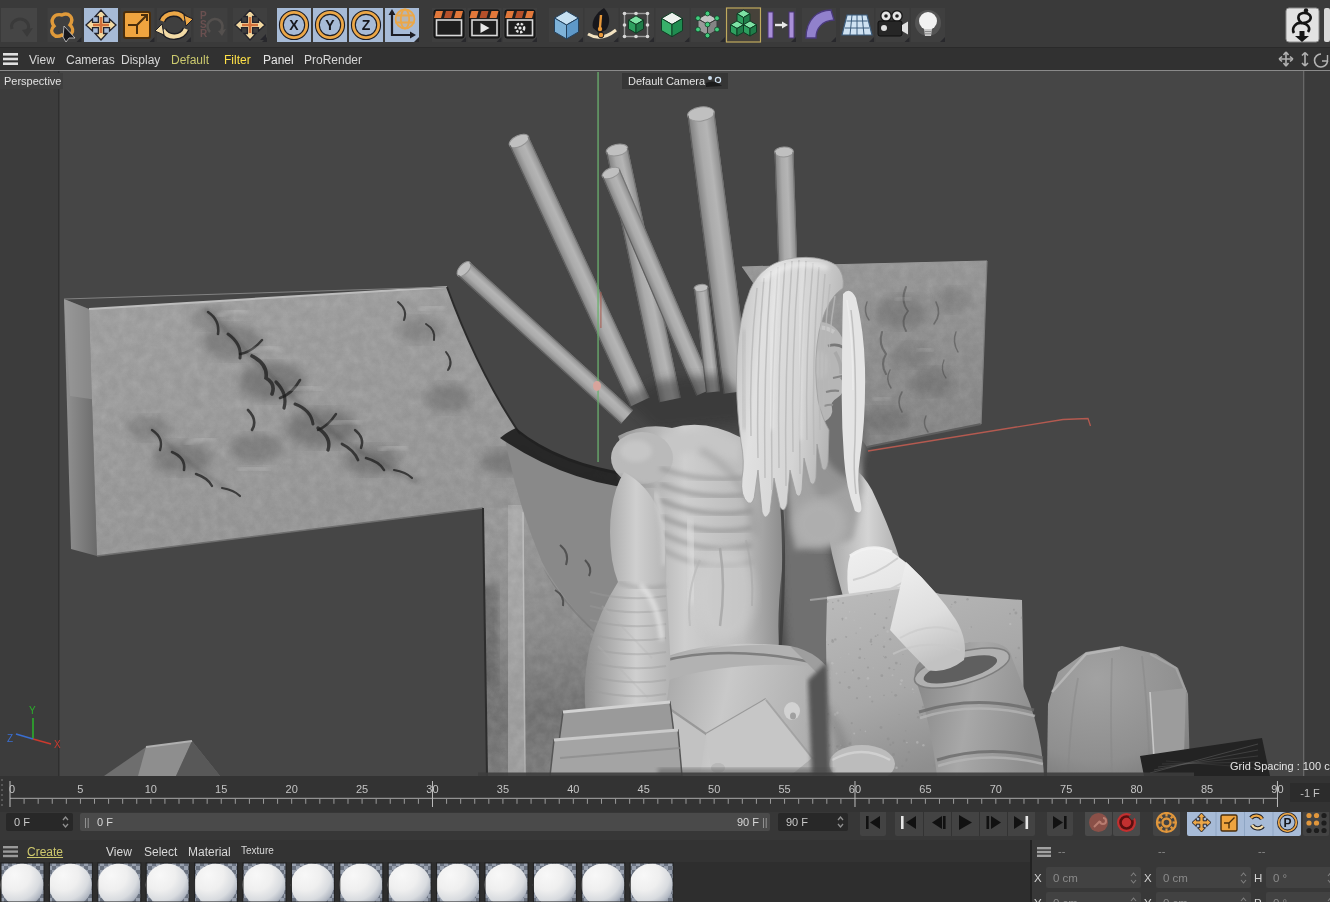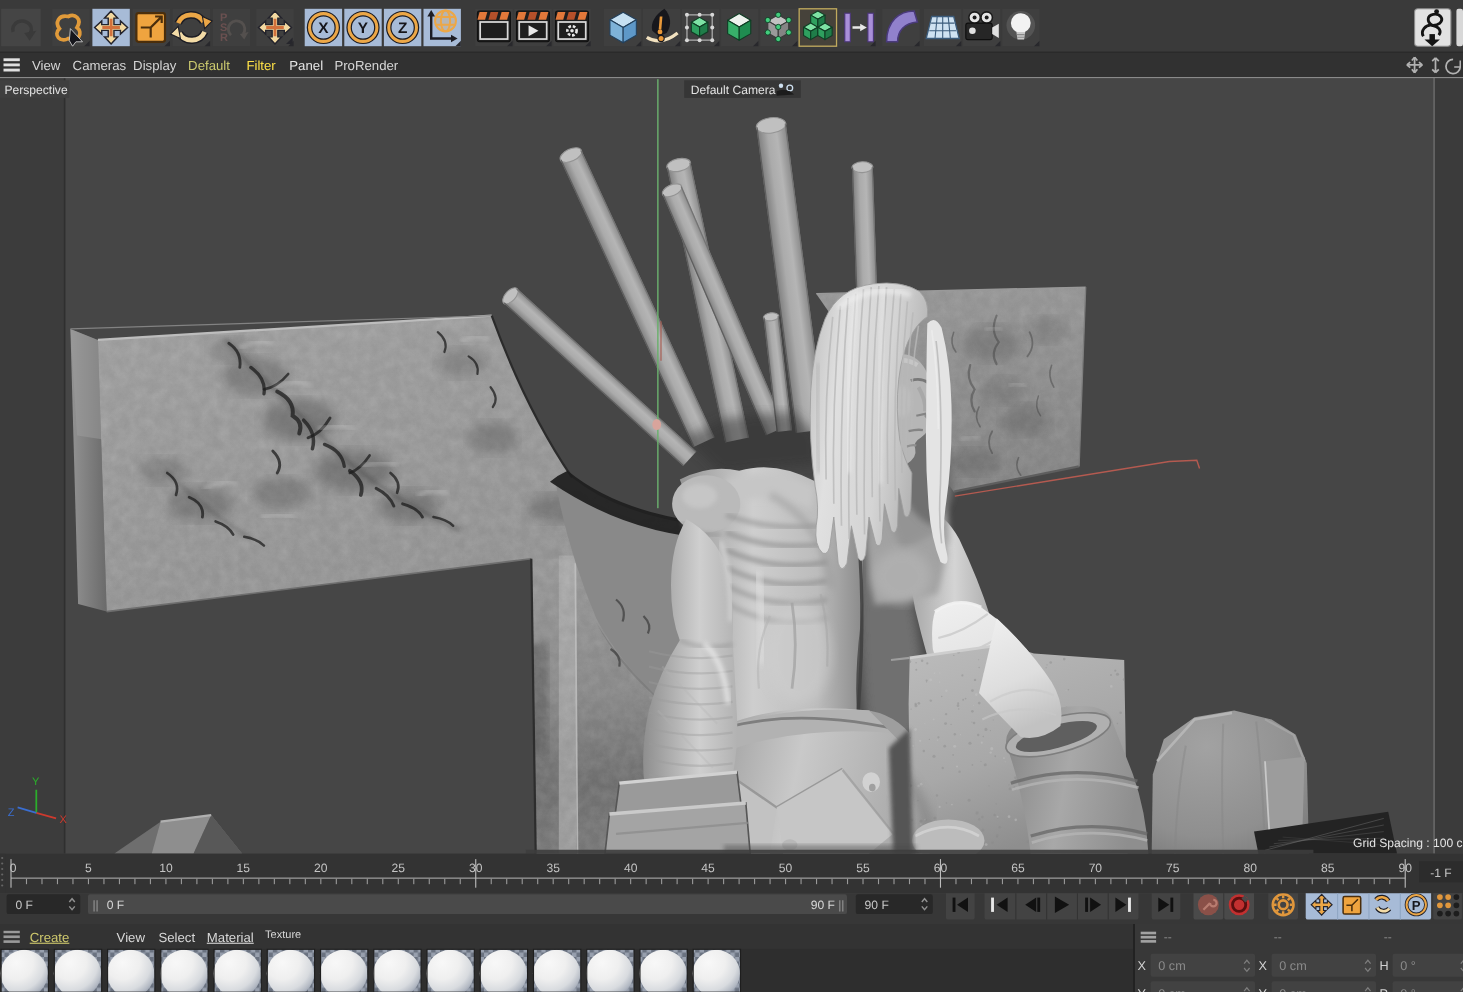--- a/index.html
+++ b/index.html
@@ -1065,21 +1065,21 @@
 <div class="abs" style="left:0;top:840px;width:1030px;height:22px;background:#333333;"></div>
 <svg class="abs" style="left:3px;top:846px;" width="18" height="12" viewBox="0 0 18 12">
 <rect x="0" y="0" width="15" height="2.4" fill="#9a9a9a"></rect>
       <rect x="0" y="4.4" width="15" height="2.4" fill="#9a9a9a"></rect>
       <rect x="0" y="8.8" width="15" height="2.4" fill="#9a9a9a"></rect>
 </svg>
 <div class="txt" style="left:27px;top:845px;font-size:12px;color:#cfc96d;text-decoration:underline;">Create</div>
 <div class="txt" style="left:73px;top:845px;font-size:12px;color:#cfc96d;margin-top:48px;">Edit</div>
 <div class="txt" style="left:106px;top:845px;font-size:12px;color:#d8d8d8;">View</div>
 <div class="txt" style="left:144px;top:845px;font-size:12px;color:#d8d8d8;">Select</div>
-<div class="txt" style="left:188px;top:845px;font-size:12px;color:#d8d8d8;text-decoration:underline;">Material</div>
+<div class="txt" style="left:188px;top:845px;font-size:12px;color:#d8d8d8;">Material</div>
 <div class="txt" style="left:241px;top:845px;font-size:10px;color:#d8d8d8;">Texture</div>
 <div class="abs" style="left:0;top:862px;width:1030px;height:40px;background:#2e2e2e;"></div>
 <svg id="mats" class="abs" style="left:0;top:862px;" width="1030" height="40" viewBox="0 0 1030 40">
 <defs>
         <pattern id="chk" width="8" height="8" patternUnits="userSpaceOnUse">
           <rect width="8" height="8" fill="#98a0ae"></rect>
           <rect width="4" height="4" fill="#6a7280"></rect>
           <rect x="4" y="4" width="4" height="4" fill="#6a7280"></rect>
         </pattern>
         <radialGradient id="sph" cx="0.33" cy="0.27" r="0.8">

